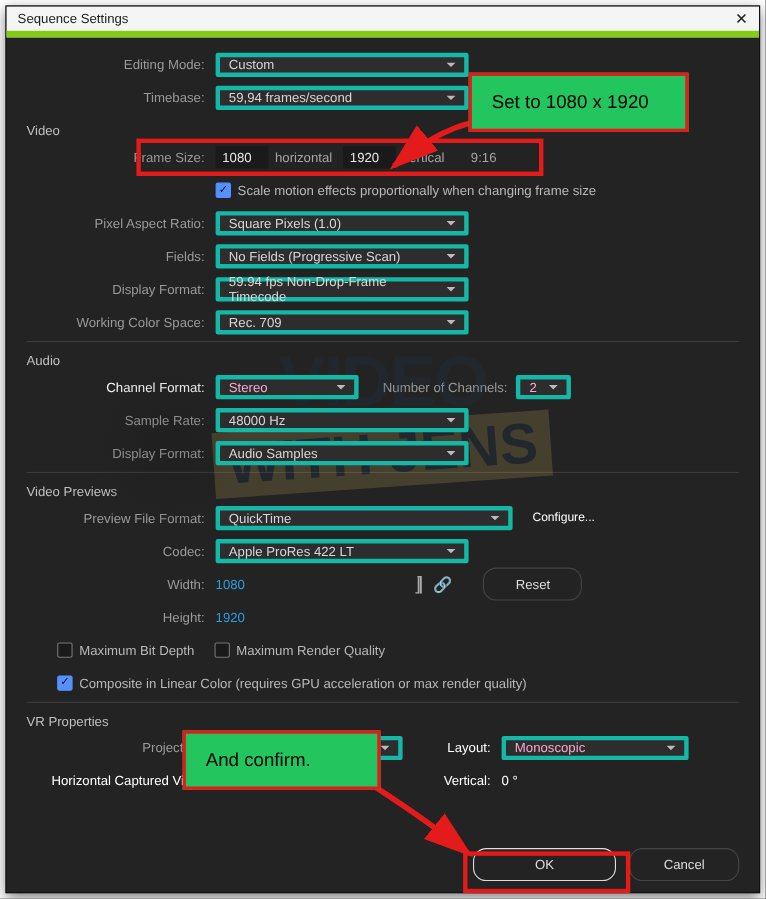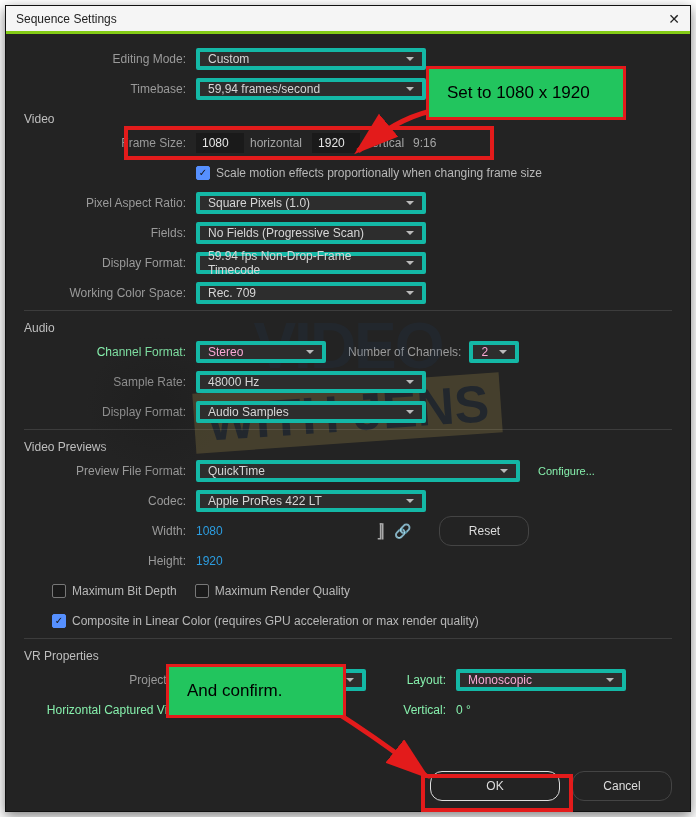--- a/index.html
+++ b/index.html
@@ -17,21 +17,21 @@
     background: #232323;
     border: 1px solid #111;
     box-shadow: 0 4px 12px rgba(0,0,0,.5);
   }
   .titlebar {
     height: 28px;
     background: #f5f5f5;
     display:flex;justify-content:space-between;align-items:center;
     padding:0 10px;
     font-size:12px; color:#222;
-    border-bottom:3px solid #84cc16;
+    border-bottom:6px solid #84cc16;
   }
   .titlebar .close { font-size:14px; cursor:pointer; }
   .body {
     padding: 12px 18px 10px 18px;
     color:#c9c9c9;
     font-size:12px;
     position:relative;
     height:calc(100% - 28px);
   }
   .row {
@@ -68,21 +68,21 @@
     font-size:12px;
     width:230px;
   }
   .sel::after {
     content:"";
     position:absolute; right:8px; top:50%;
     border:4px solid transparent;
     border-top-color:#bbb;
     transform:translateY(-2px);
   }
-  .sel.wide { width:324px;text-align:center; }
+  .sel.wide { width:270px;text-align:center; }
   .static { color:#a5a5a5; font-size:12px; padding-left:6px; }
   .section-title {
     color:#bfbfbf;
     font-size:12px;
     margin-top:10px;
     margin-bottom:4px;
     text-align:left;
   }
   .hr {
     height:1px;
@@ -166,21 +166,21 @@
   }
   .reel {
     position:absolute;
     left:80px;top:300px;
     width:140px;height:140px;
     opacity:.10;
     pointer-events:none;
     border-radius:50%;
     background:radial-gradient(circle,#000 0%,#333 100%);
   }
-  .disabled { color:#86efac; }
+  .disabled { color:#ffffff; }
   .sel.disabled { color:#f9a8d4; }
   .np { margin-left:22px; font-size:12px; color:#9a9a9a; }
 </style>
 </head>
 <body>
 
 <div class="dlg">
 
   <div class="titlebar">
     <span>Sequence Settings</span>
@@ -209,21 +209,21 @@
     </div>
 
     <div class="section-title">Video</div>
 
     <div class="row">
       <div class="lbl">Frame Size:</div>
       <input class="inp" style="width: 48px;" value="1080">
       <span class="static">horizontal</span>
       <input class="inp" style="width: 48px; margin-left: 10px;" value="1920">
       <span class="static">vertical</span>
-      <span class="static" style="margin-left:3px;">9:16</span>
+      <span class="static" style="margin-left:18px;">9:16</span>
     </div>
 
     <div class="row" style="padding-left:172px;">
       <div class="chk checked">
         <span class="box"></span>
         <span>Scale motion effects proportionally when changing frame size</span>
       </div>
     </div>
 
     <div class="row">

